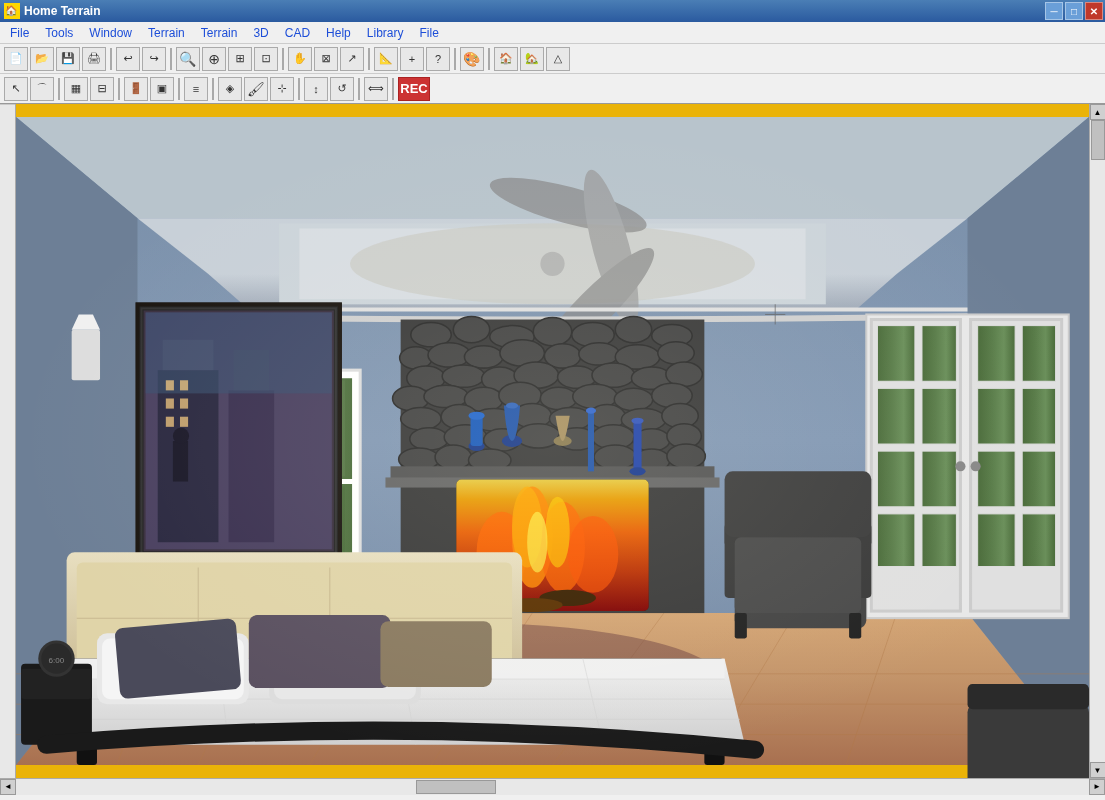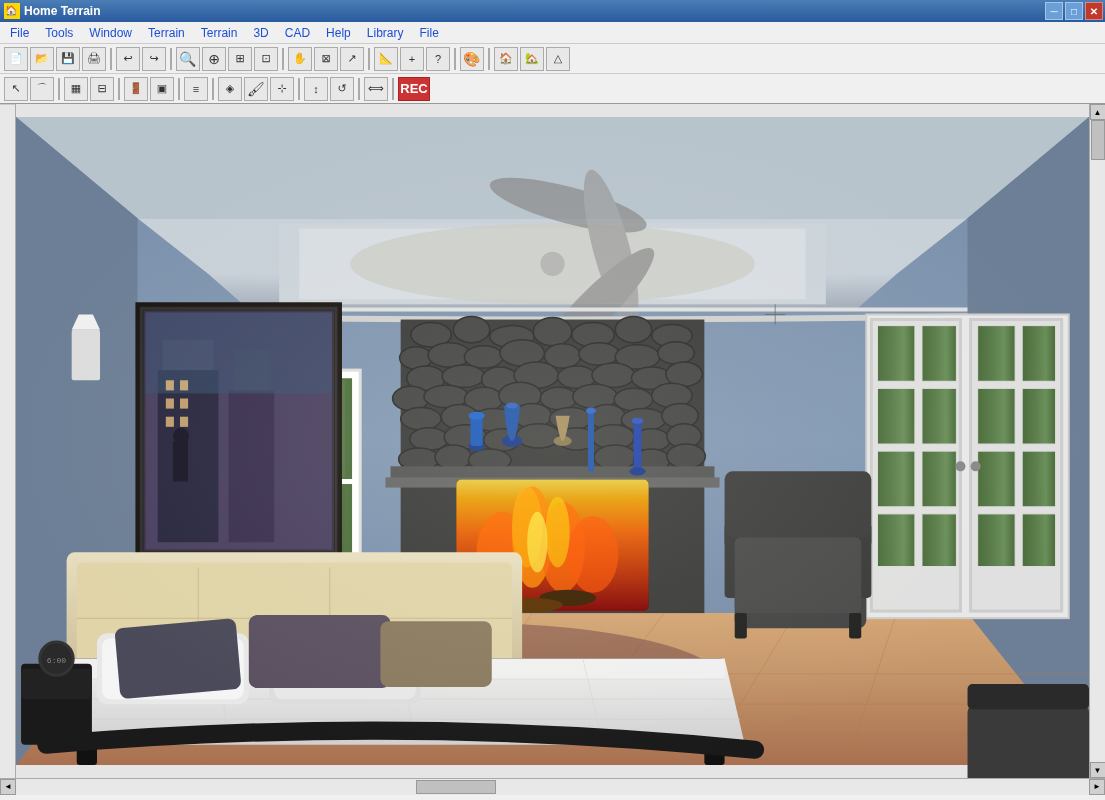--- a/index.html
+++ b/index.html
@@ -118,22 +118,21 @@
       border-right: 1px solid #aaa;
       position: relative;
       overflow: hidden;
     }
 
     
     #canvas-area {
       flex: 1;
       position: relative;
       overflow: hidden;
-      background: #e5e5e5;
-      font-family: Liberation Mono, monospace;
+      background: #eab308;
     }
 
     
     #right-scrollbar {
       width: 16px;
       background: #e8e8e8;
       border-left: 1px solid #aaa;
       display: flex;
       flex-direction: column;
       align-items: center;

